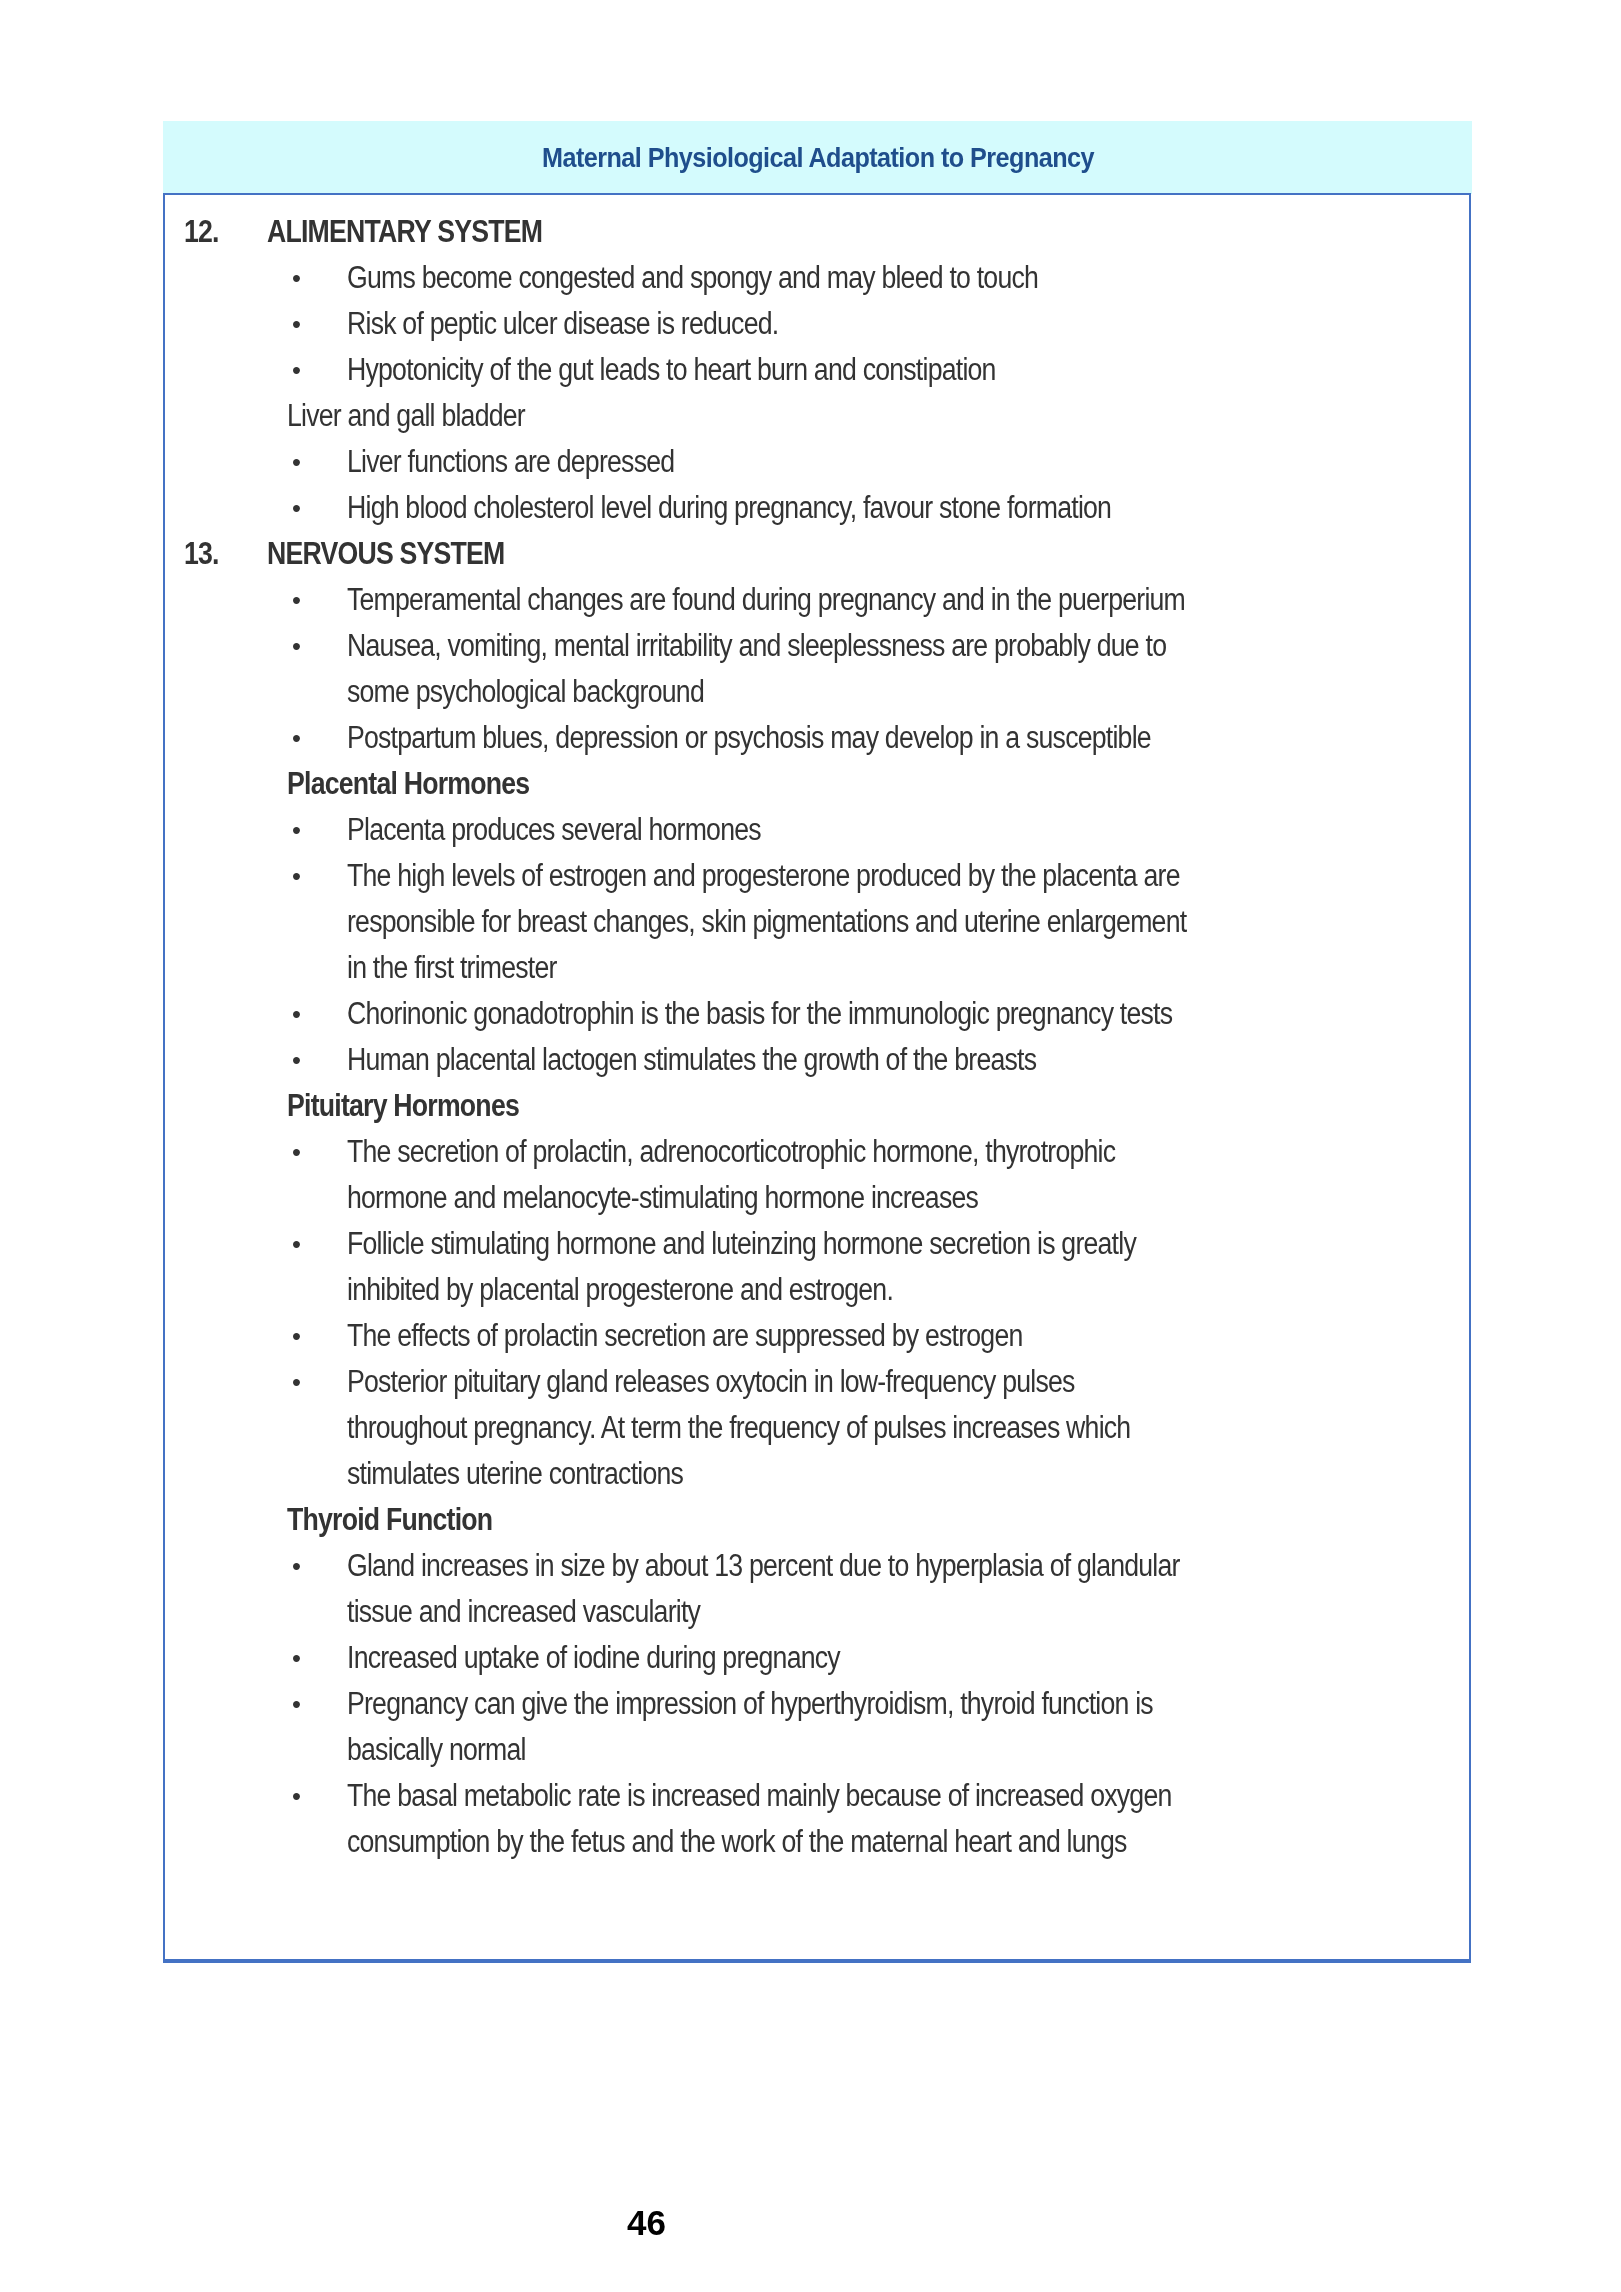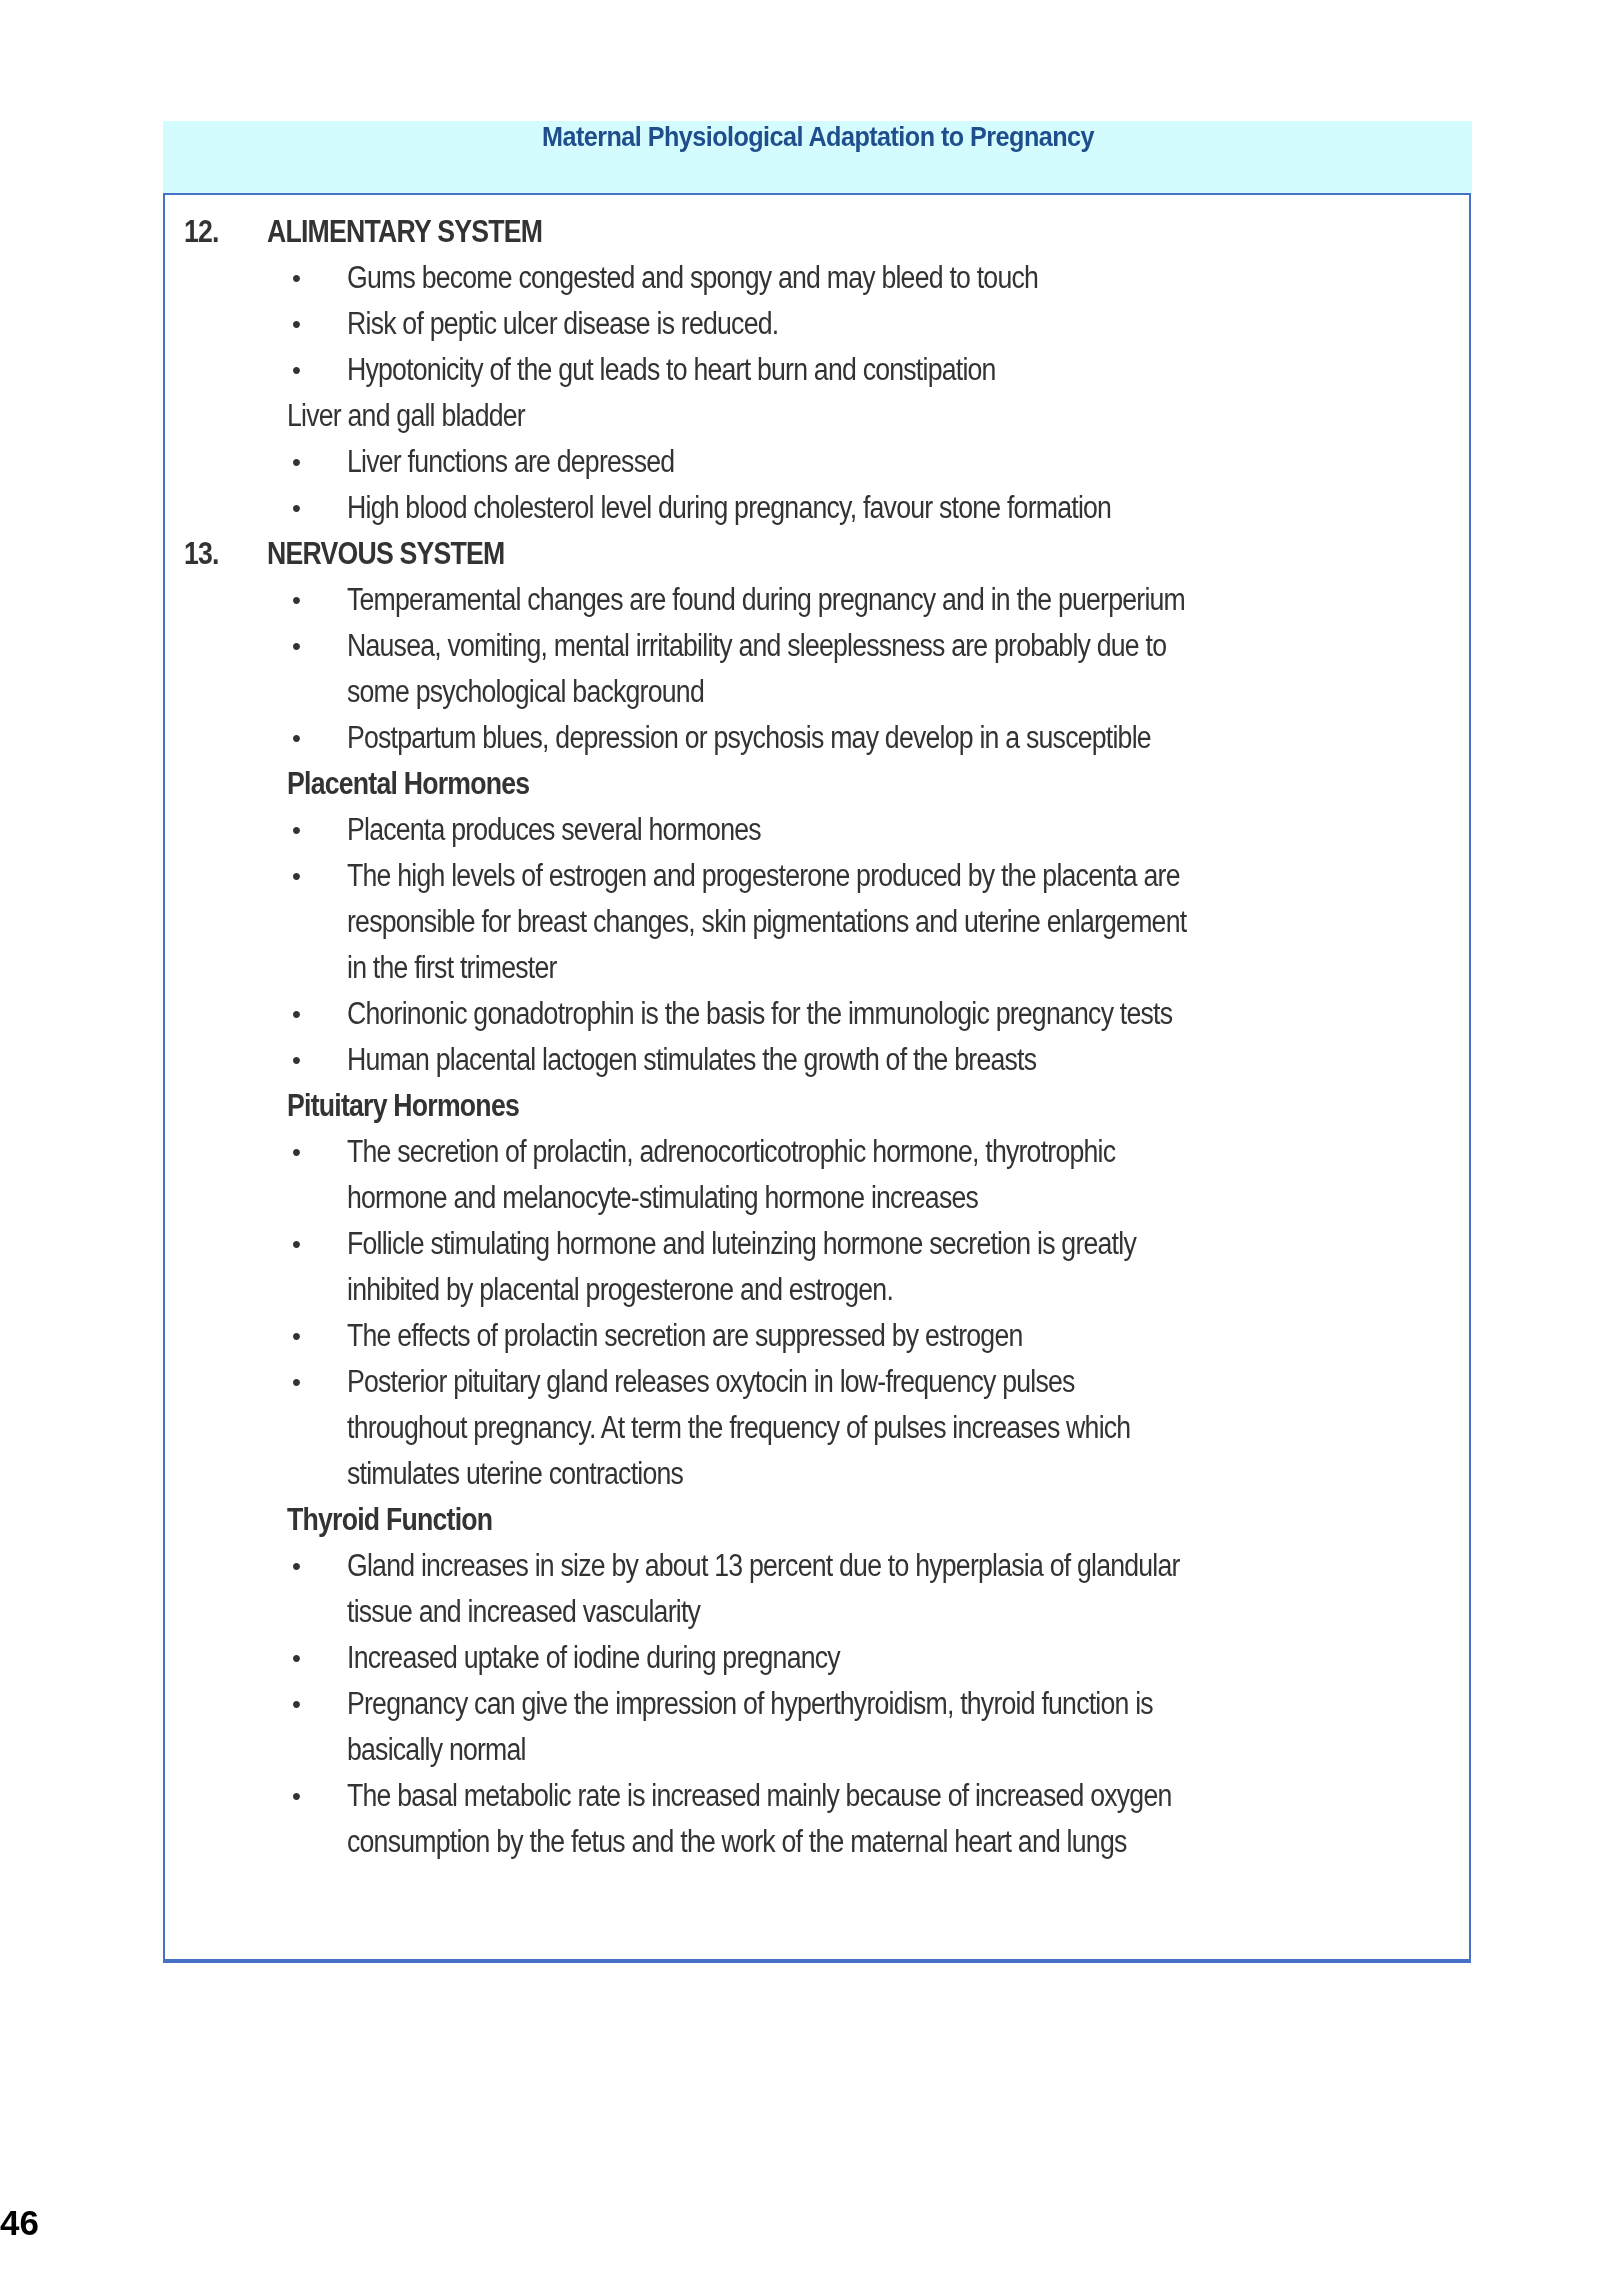--- a/index.html
+++ b/index.html
@@ -1,21 +1,21 @@
 <!DOCTYPE html>
 <html><head>
 <meta charset="utf-8">
 <style>
   html, body { margin: 0; padding: 0; background: #ffffff; }
   body { width: 1621px; height: 2293px; position: relative; overflow: hidden;
          font-family: "Liberation Sans", sans-serif; color: #2b2b2b; }
   .page-header {
     position: absolute; left: 163px; top: 121px; width: 1309px; height: 73px;
     background: #d4fbfd;
-    display: flex; justify-content: center;
+    display: flex; align-items: center; justify-content: center;
   }
   .page-header .title {
     font-family: "Liberation Sans", sans-serif; font-weight: bold;
     font-size: 27.4px; color: #1f4e8c; letter-spacing: -0.6px;
     transform: scaleX(0.92);
   }
   .content-box {
     position: absolute; left: 163px; top: 193px; width: 1304px; height: 1764px;
     border: 2.9px solid #4472c4; border-bottom-width: 4.9px; box-sizing: content-box;
   }
@@ -25,21 +25,21 @@
     font-size: 31px; letter-spacing: -0.9px;
   }
   .line .txt { display: inline-block; transform-origin: left center; transform: scaleX(0.86); }
   .sec-num { position: absolute; left: 18.6px; font-weight: bold; color: #333; }
   .sec-title { position: absolute; left: 102px; font-weight: bold; color: #333; }
   .subhead { position: absolute; left: 122px; color: #333; }
   .subhead.bold { font-weight: bold; }
   .bullet-dot { position: absolute; left: 127px; font-size: 25.5px; color: #333; }
   .bullet-text { position: absolute; left: 182px; color: #333; }
   .page-number {
-    position: absolute; left: 0; width: 1293px; top: 2203px; text-align: left;
+    position: absolute; left: 0; width: 1293px; top: 2203px; text-align: center;
     font-family: "Liberation Sans", sans-serif; font-weight: bold; font-size: 35px; color: #000;
   }
 </style>
 </head>
 <body>
 
 <div class="page-header">
   <span class="title">Maternal Physiological Adaptation to Pregnancy</span>
 </div>
 

